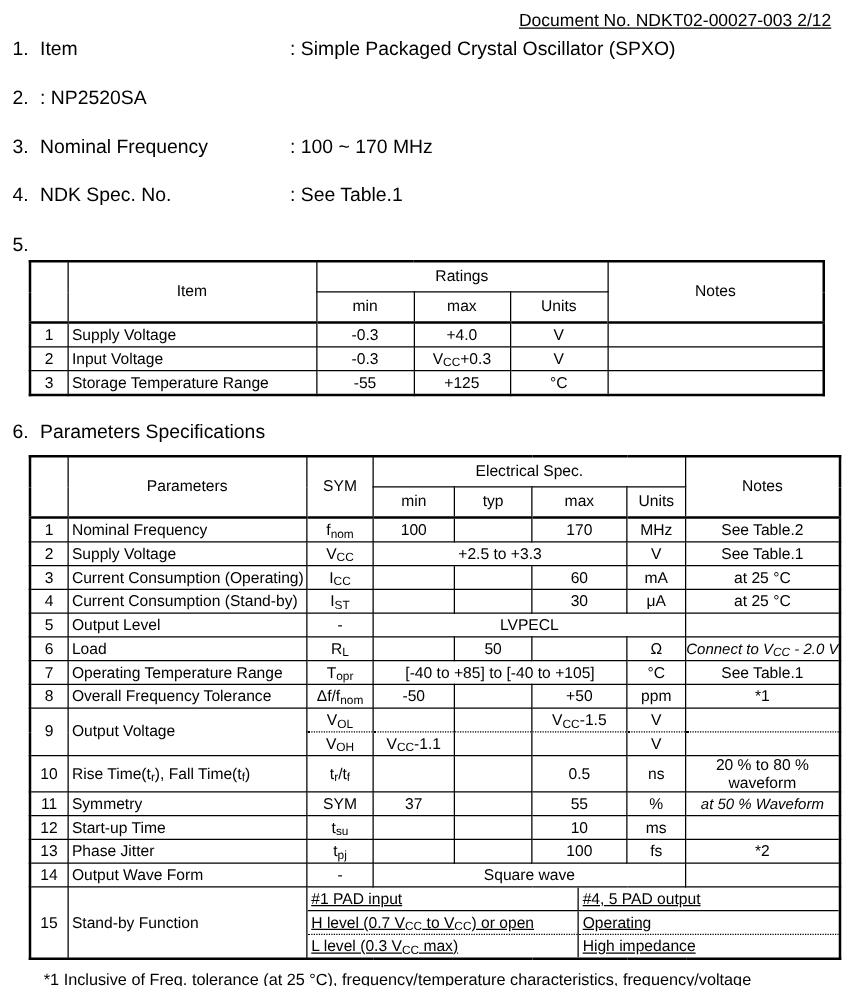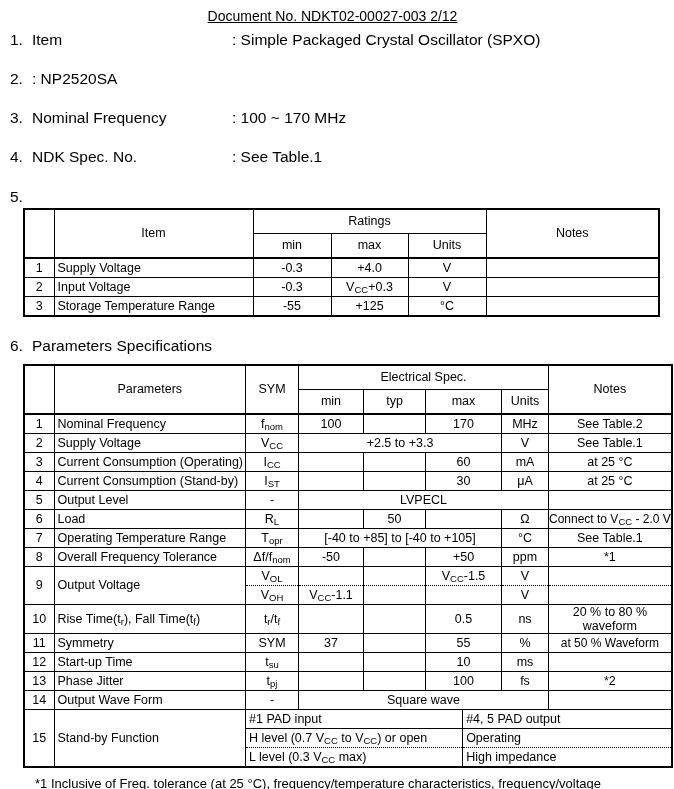--- a/index.html
+++ b/index.html
@@ -1,44 +1,44 @@
 <!DOCTYPE html>
 <html><head>
 <meta charset="utf-8">
 <style>
   html,body{margin:0;padding:0;}
   body{
     width:674px;height:789px;overflow:hidden;background:#fff;color:#000;
     font-family:"Liberation Sans", sans-serif;
   }
   .docno{
-    margin:8px 9px 0 0;text-align:center;font-size:14px;
+    margin:8px 9px 0 0;text-align:right;font-size:14px;
     text-decoration:underline;line-height:16px;
   }
   .info{margin:7px 0 0 10px;font-size:15.5px;}
   .irow{display:flex;margin-bottom:21px;line-height:18px;}
   .irow .n{width:22px;}
   .irow .l{width:200px;}
   .sect{display:flex;font-size:15.5px;line-height:18px;margin-left:10px;}
   .sect .n{width:22px;}
   .sect5{margin-top:22px;margin-bottom:2px;}
   .sect6{margin-top:20px;margin-bottom:9px;}
   table{border-collapse:collapse;margin-left:23px;table-layout:fixed;
         font-size:12.5px;line-height:15px;border:2px solid #000;}
   td{border:1px solid #000;padding:0 2px;text-align:center;height:18px;
      overflow:hidden;white-space:nowrap;}
   td.left{text-align:left;padding-left:3px;}
   td.hbb{border-bottom-width:2px;}
   thead td{height:23px;}
   td.wrap{white-space:normal;line-height:14px;}
-  td.tight{font-size:12px;padding:0;}
+  td.tight{font-size:12px;padding:0;font-style:italic;}
   .dotb{border-bottom:1px dotted #000;}
   .dott{border-top:1px dotted #000;}
   td.p0{padding:0;vertical-align:top;}
-  table.nt{border:0;margin:0;width:100%;}
+  table.nt{border:0;margin:0;width:100%;text-decoration:underline;}
   .nt td{border:0;text-align:left;padding:0 3px;height:18px;}
   .nt td.c2{border-left:1px solid #000;}
   .nt tr.s td{border-bottom:1px solid #000;}
   .nt tr.d td{border-bottom:1px dotted #000;margin-left:40px;}
   sub{font-size:9.5px;vertical-align:baseline;position:relative;top:2px;line-height:0;text-align:right;}
   .fns{margin:8px 0 0 35px;font-size:13px;line-height:15.5px;width:625px;}
   .fn{padding-left:17px;text-indent:-17px;margin-bottom:0.5px;}
 </style>
 </head>
 <body>

